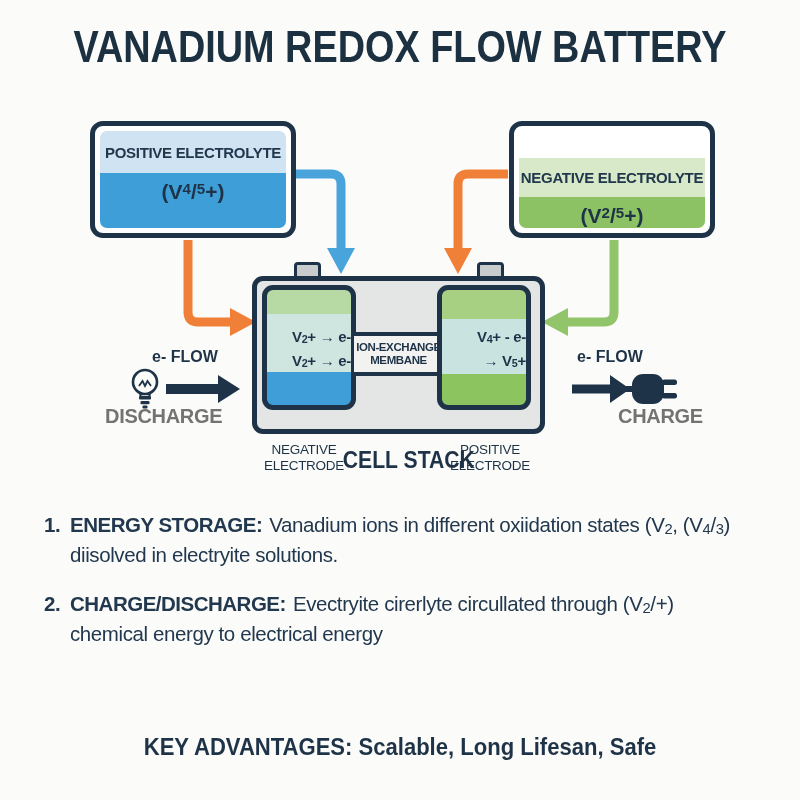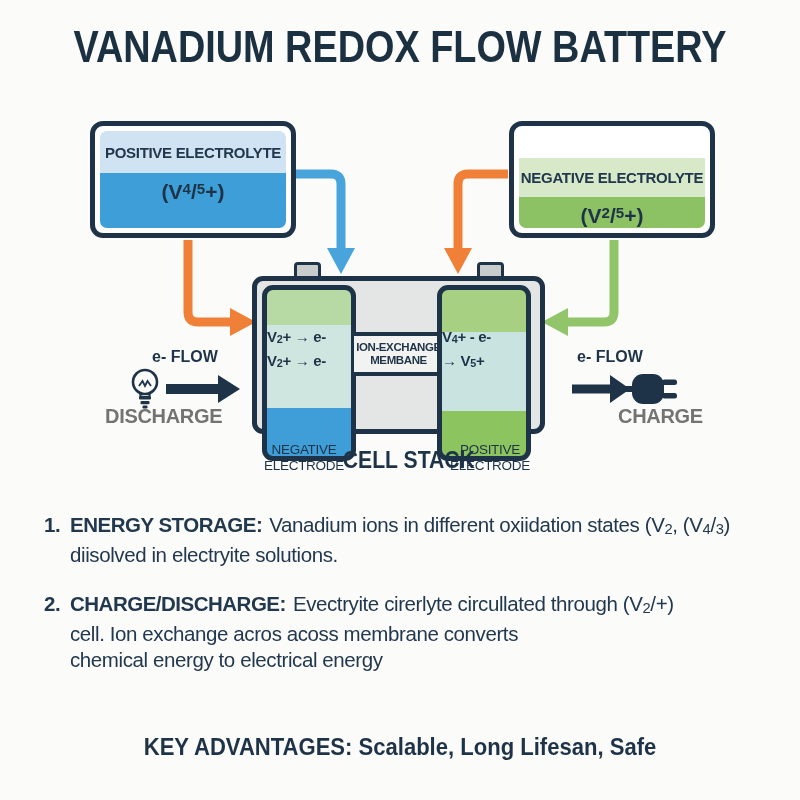--- a/index.html
+++ b/index.html
@@ -27,22 +27,22 @@
 
   .connectors{position:absolute;left:0;top:0;width:800px;height:800px;pointer-events:none;}
 
   
   .tab{position:absolute;width:27px;height:18px;background:#c9cccc;border:3px solid #1e3347;
        border-bottom:none;border-radius:4px 4px 0 0;box-sizing:border-box;}
   .tab-left{left:294px;top:262px;}
   .tab-right{left:477px;top:262px;}
   .stack{position:absolute;left:252px;top:276px;width:293px;height:158px;background:#e4e6e5;
          border:5px solid #1e3347;border-radius:11px;box-sizing:border-box;}
-  .electrode{position:absolute;width:94px;height:176px;border:5px solid #1e3347;border-radius:11px;
-             box-sizing:border-box;display:flex;flex-direction:column;align-items:flex-start;padding-top:36px;
+  .electrode{position:absolute;width:94px;height:125px;border:5px solid #1e3347;border-radius:11px;
+             box-sizing:border-box;display:flex;flex-direction:column;align-items:flex-end;padding-top:36px;
              font-weight:bold;font-size:15px;line-height:22px;letter-spacing:-0.3px;color:#1e3347;
              white-space:nowrap;}
   .elec-left{left:262px;top:285px;
      background:linear-gradient(180deg,#b7d9a4 0%,#b7d9a4 21%,#cfe6e0 21%,#cfe6e0 71%,#3f9ed8 71%,#3f9ed8 100%);}
   .elec-right{left:437px;top:285px;
      background:linear-gradient(180deg,#a8d083 0%,#a8d083 25%,#c9e4e0 25%,#c9e4e0 73%,#8cc45f 73%,#8cc45f 100%);}
   .membrane{position:absolute;left:354px;top:332px;width:89px;height:44px;background:#f2f3f1;
             border-top:4px solid #1e3347;border-bottom:4px solid #1e3347;box-sizing:border-box;
             display:flex;flex-direction:column;align-items:center;justify-content:center;
             font-weight:bold;font-size:11.5px;line-height:13.5px;letter-spacing:-0.4px;color:#1e3347;}
@@ -178,21 +178,20 @@
         </div>
         <div class="note-line">diisolved in electryite solutions.</div>
       </div>
     </div>
     <div class="note">
       <div class="note-num">2.</div>
       <div class="note-body">
         <div class="note-line">
           <span class="note-heading">CHARGE/DISCHARGE:</span><span>Evectryite cirerlyte circullated through (V<span class="sub">2</span>/+)</span>
         </div>
-        <div class="note-line">cell. Ion exchange acros acoss membrane converts</div>
         <div class="note-line">chemical energy to electrical energy</div>
       </div>
     </div>
   </div>
 
   <div class="footer">KEY ADVANTAGES: Scalable, Long Lifesan, Safe</div>
 
 </div>
 
 </body></html>

